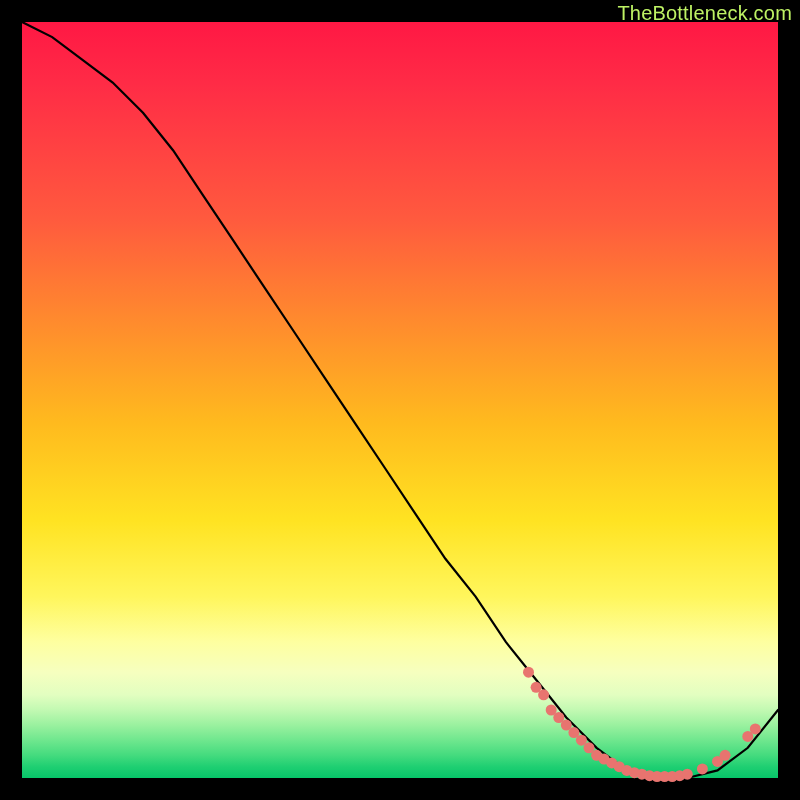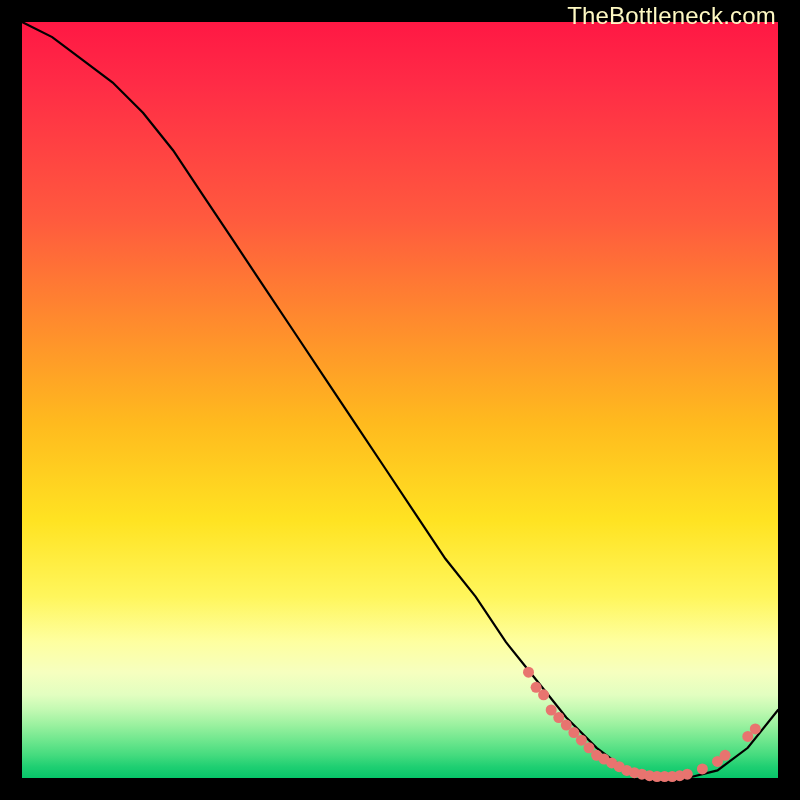--- a/index.html
+++ b/index.html
@@ -40,23 +40,23 @@
       #9af19f 93%,
       #6fe78e 95%,
       #44db7e 97%,
       #1fcf72 98.5%,
       #07c569 100%
     );
   }
   .watermark {
     position: absolute;
     top: 2px;
-    right: 24px;
-    color: #fef9c3;
-    font-size: 24px;
+    right: 8px;
+    color: #bef264;
+    font-size: 20px;
     letter-spacing: 0.2px;
     user-select: none;
   }
   svg.curve {
     position: absolute;
     left: 0;
     top: 0;
     width: 756px;
     height: 756px;
     overflow: visible;

